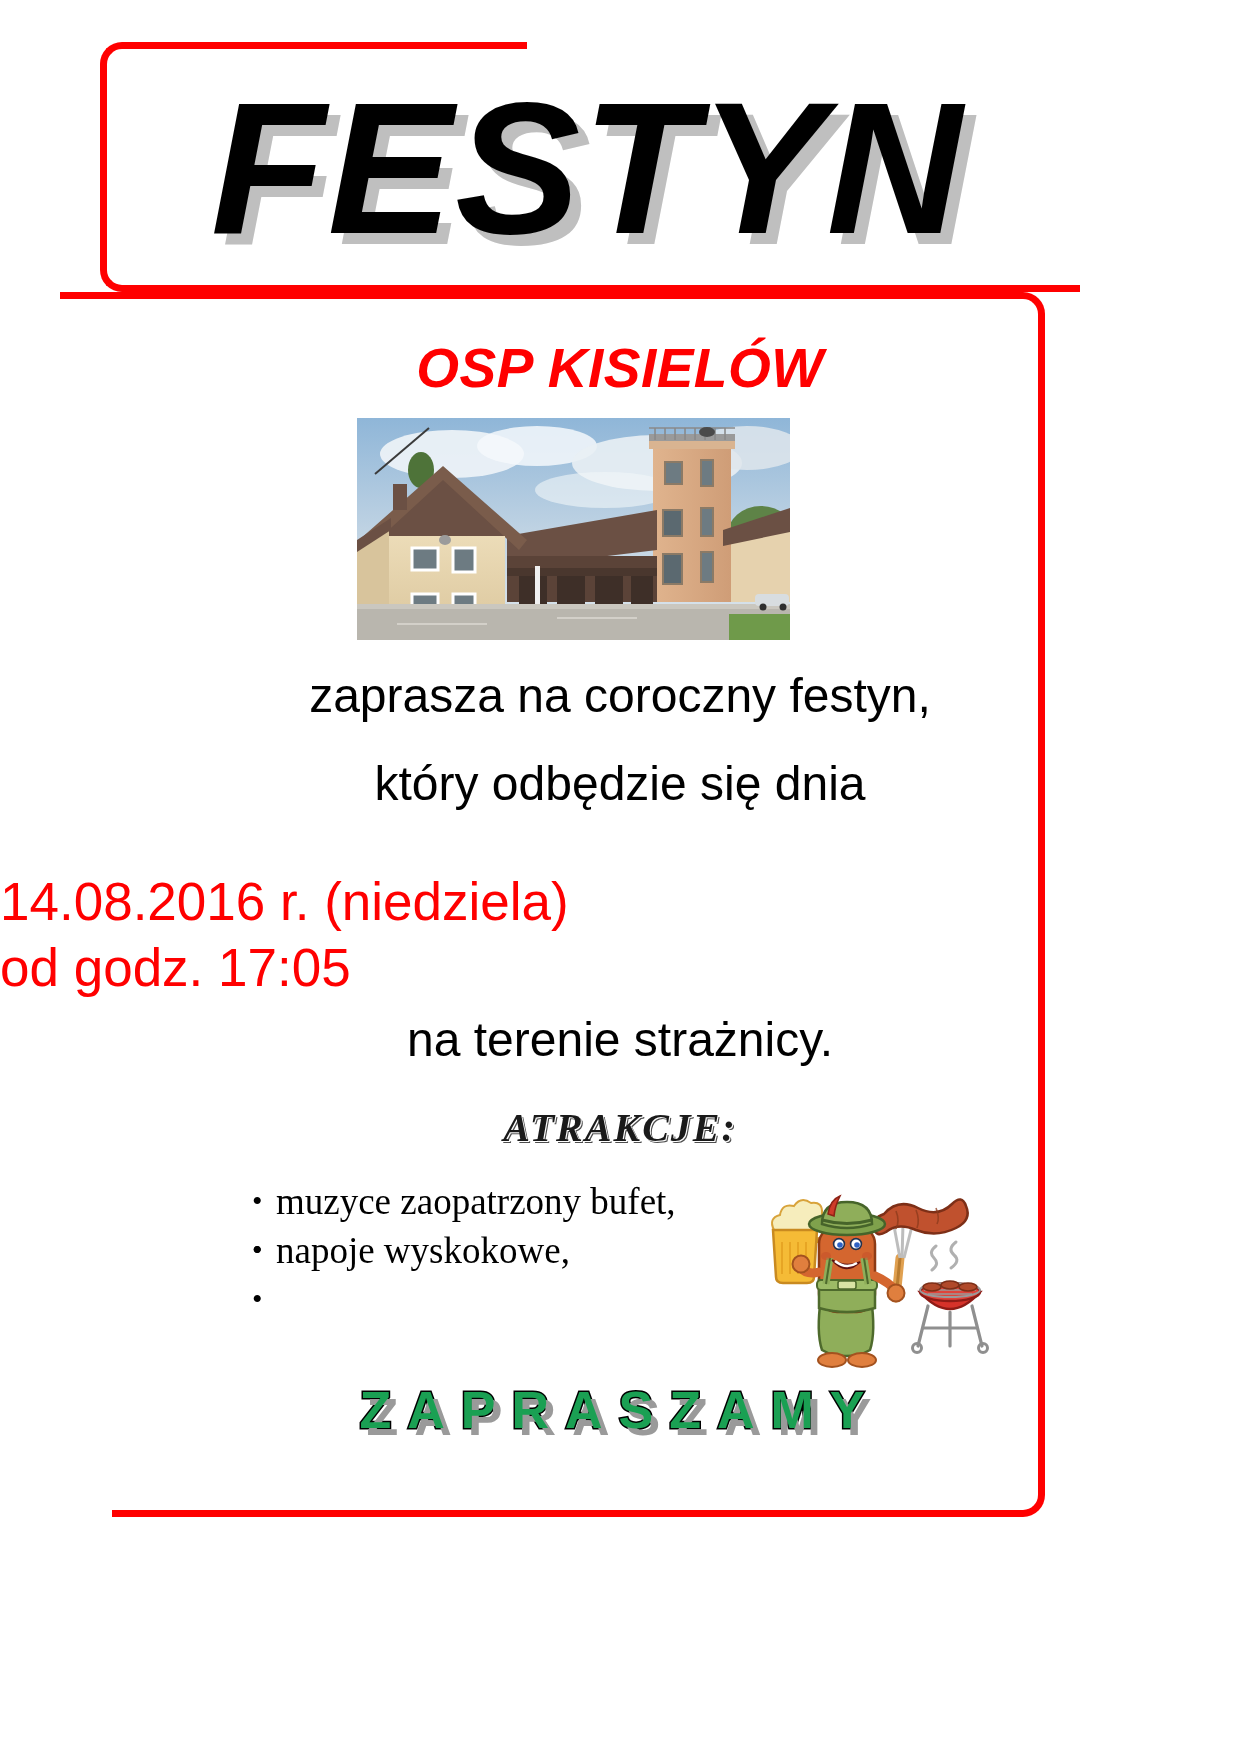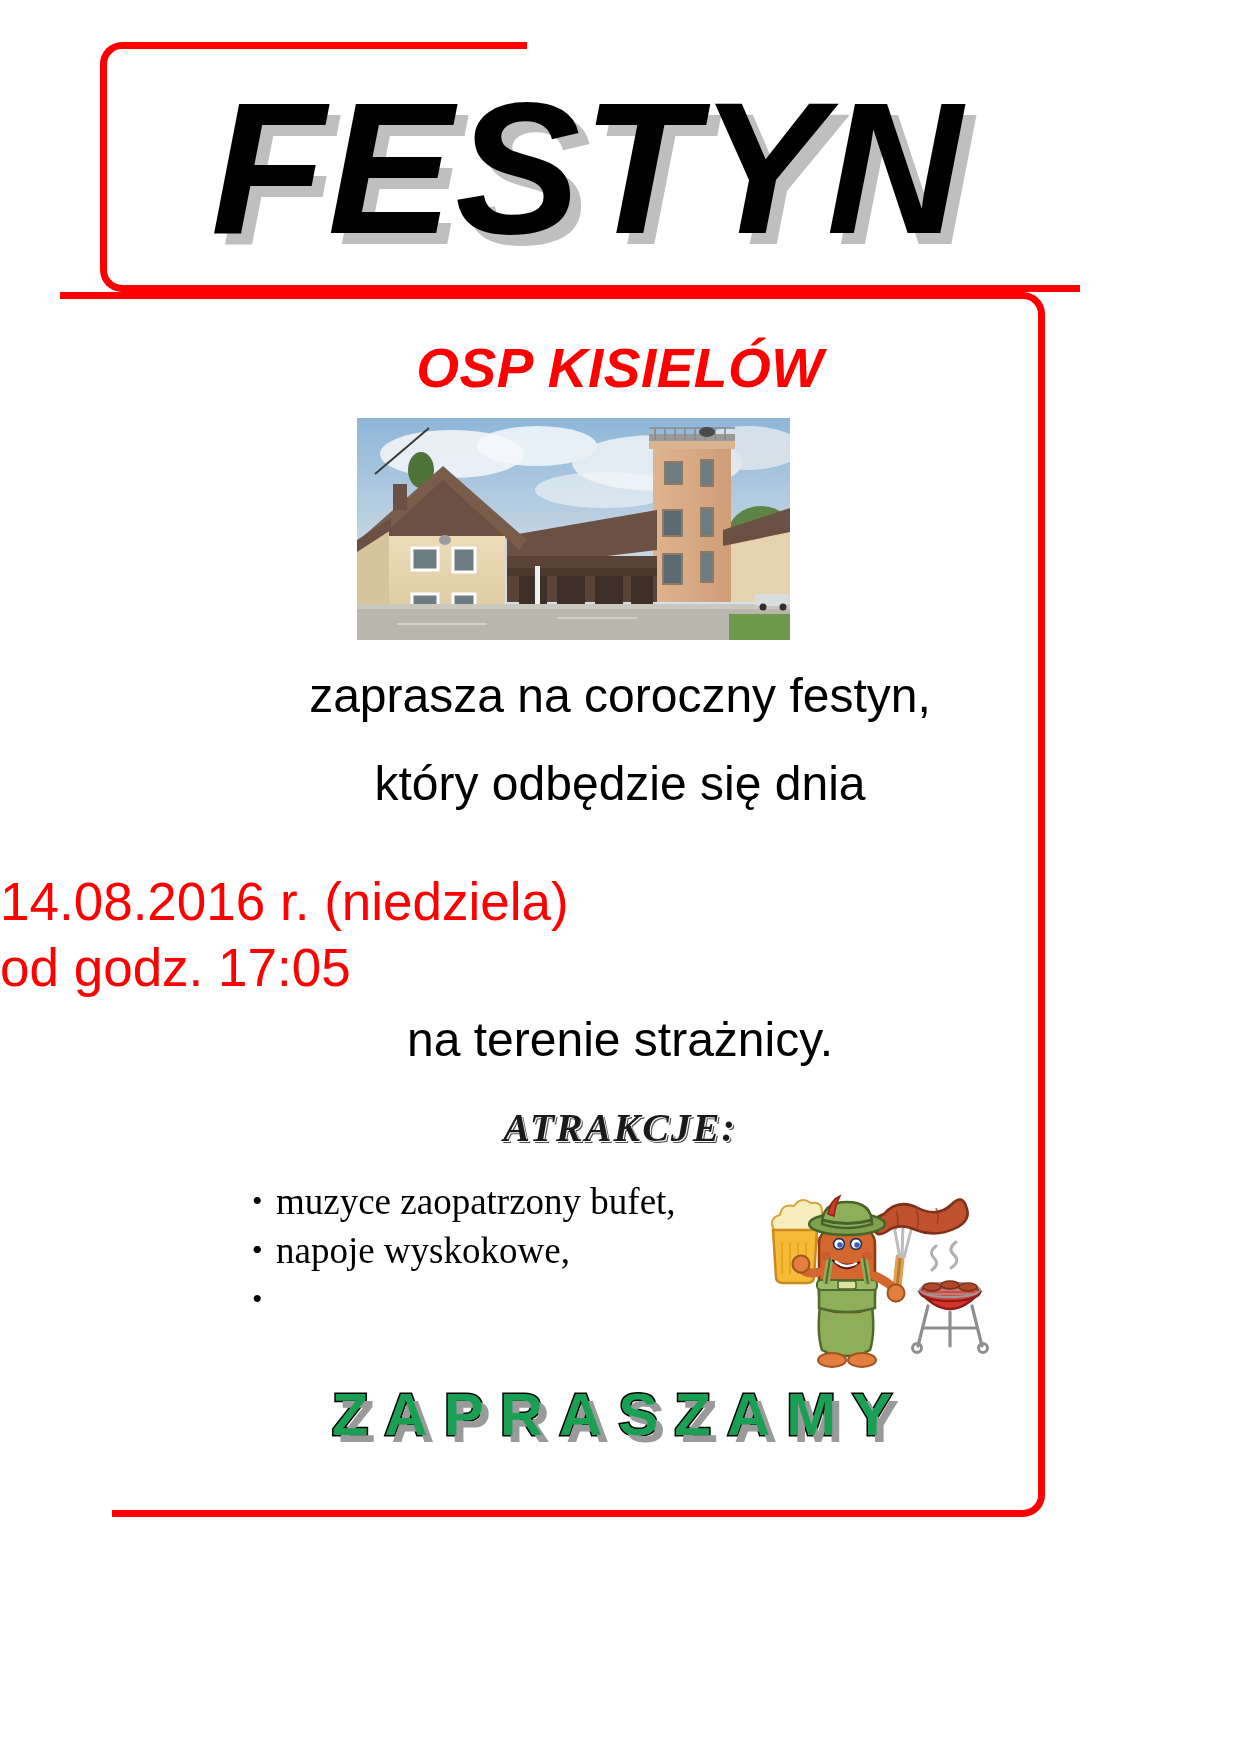--- a/index.html
+++ b/index.html
@@ -195,21 +195,21 @@
   }
   .mascot svg { display: block; }
 
   
   .welcome {
     position: absolute;
     left: 0;
     top: 1380px;
     width: 1240px;
     text-align: center;
-    font-size: 60px;
+    font-size: 52px;
     font-weight: bold;
     letter-spacing: 16px;
     color: #1aa053;
     -webkit-text-stroke: 3px #000000;
     paint-order: stroke fill;
     text-shadow: 7px 7px 0 #9a9a9a;
   }
 </style>
 </head>
 <body>

